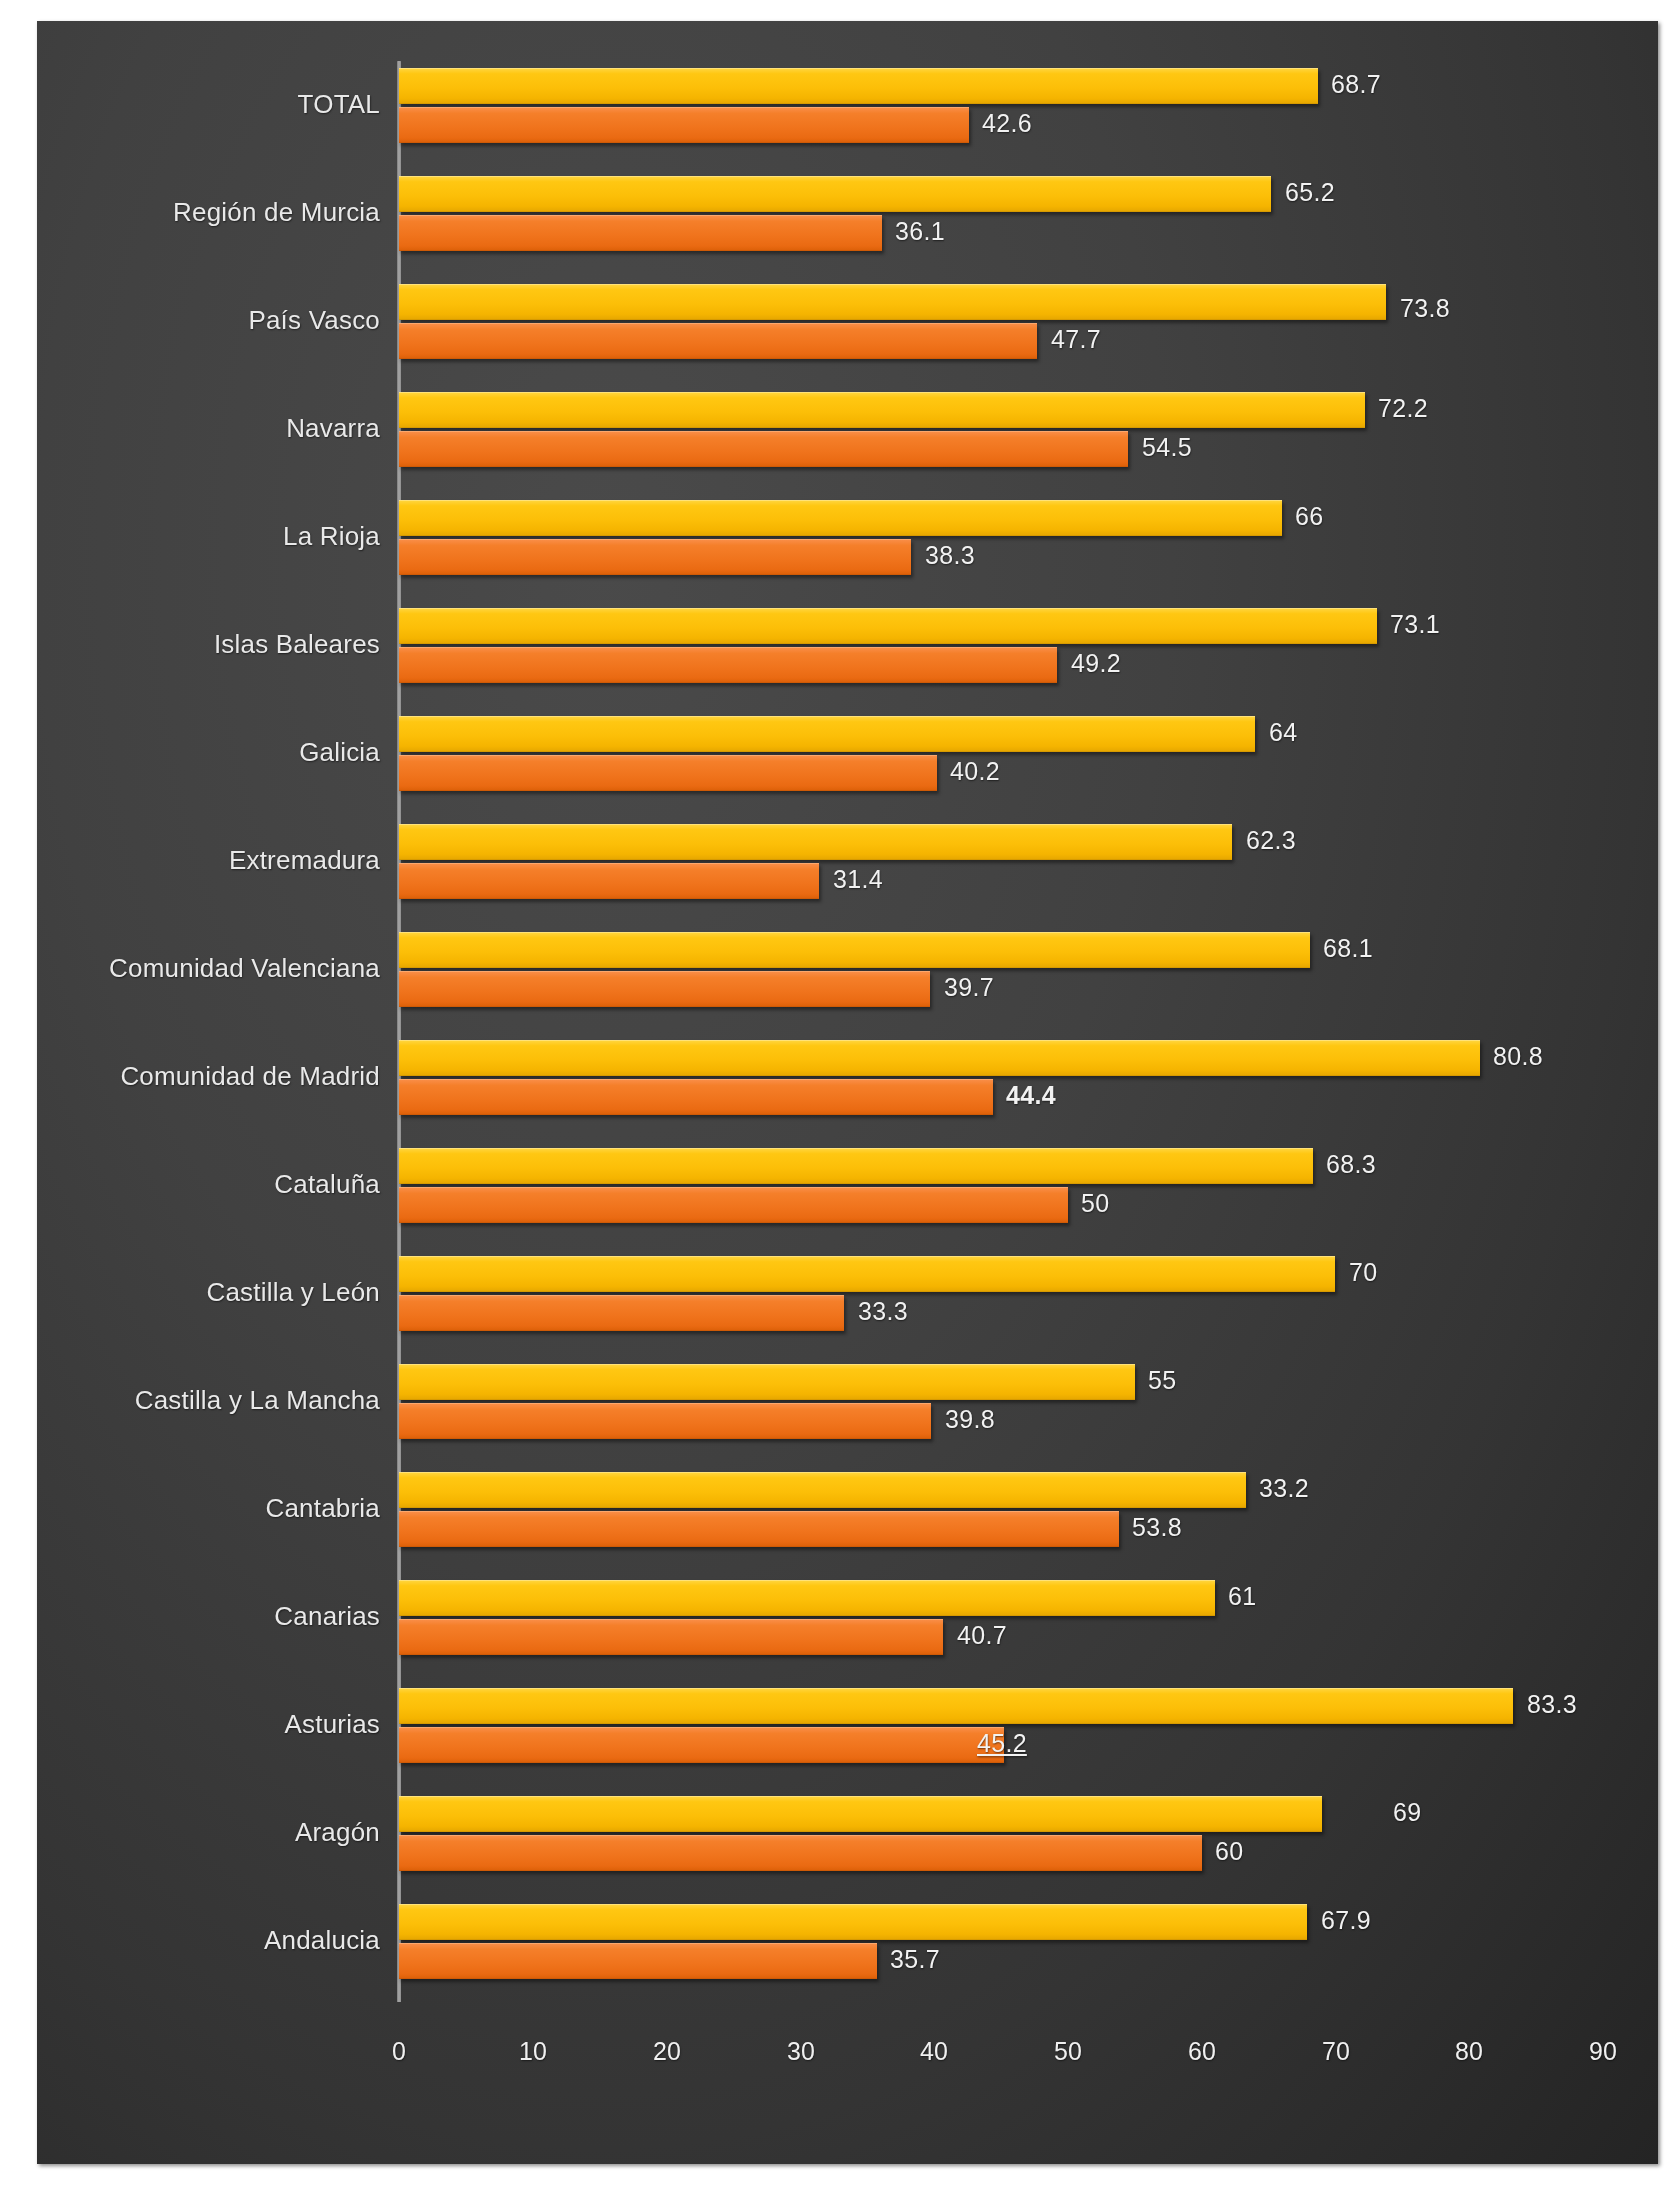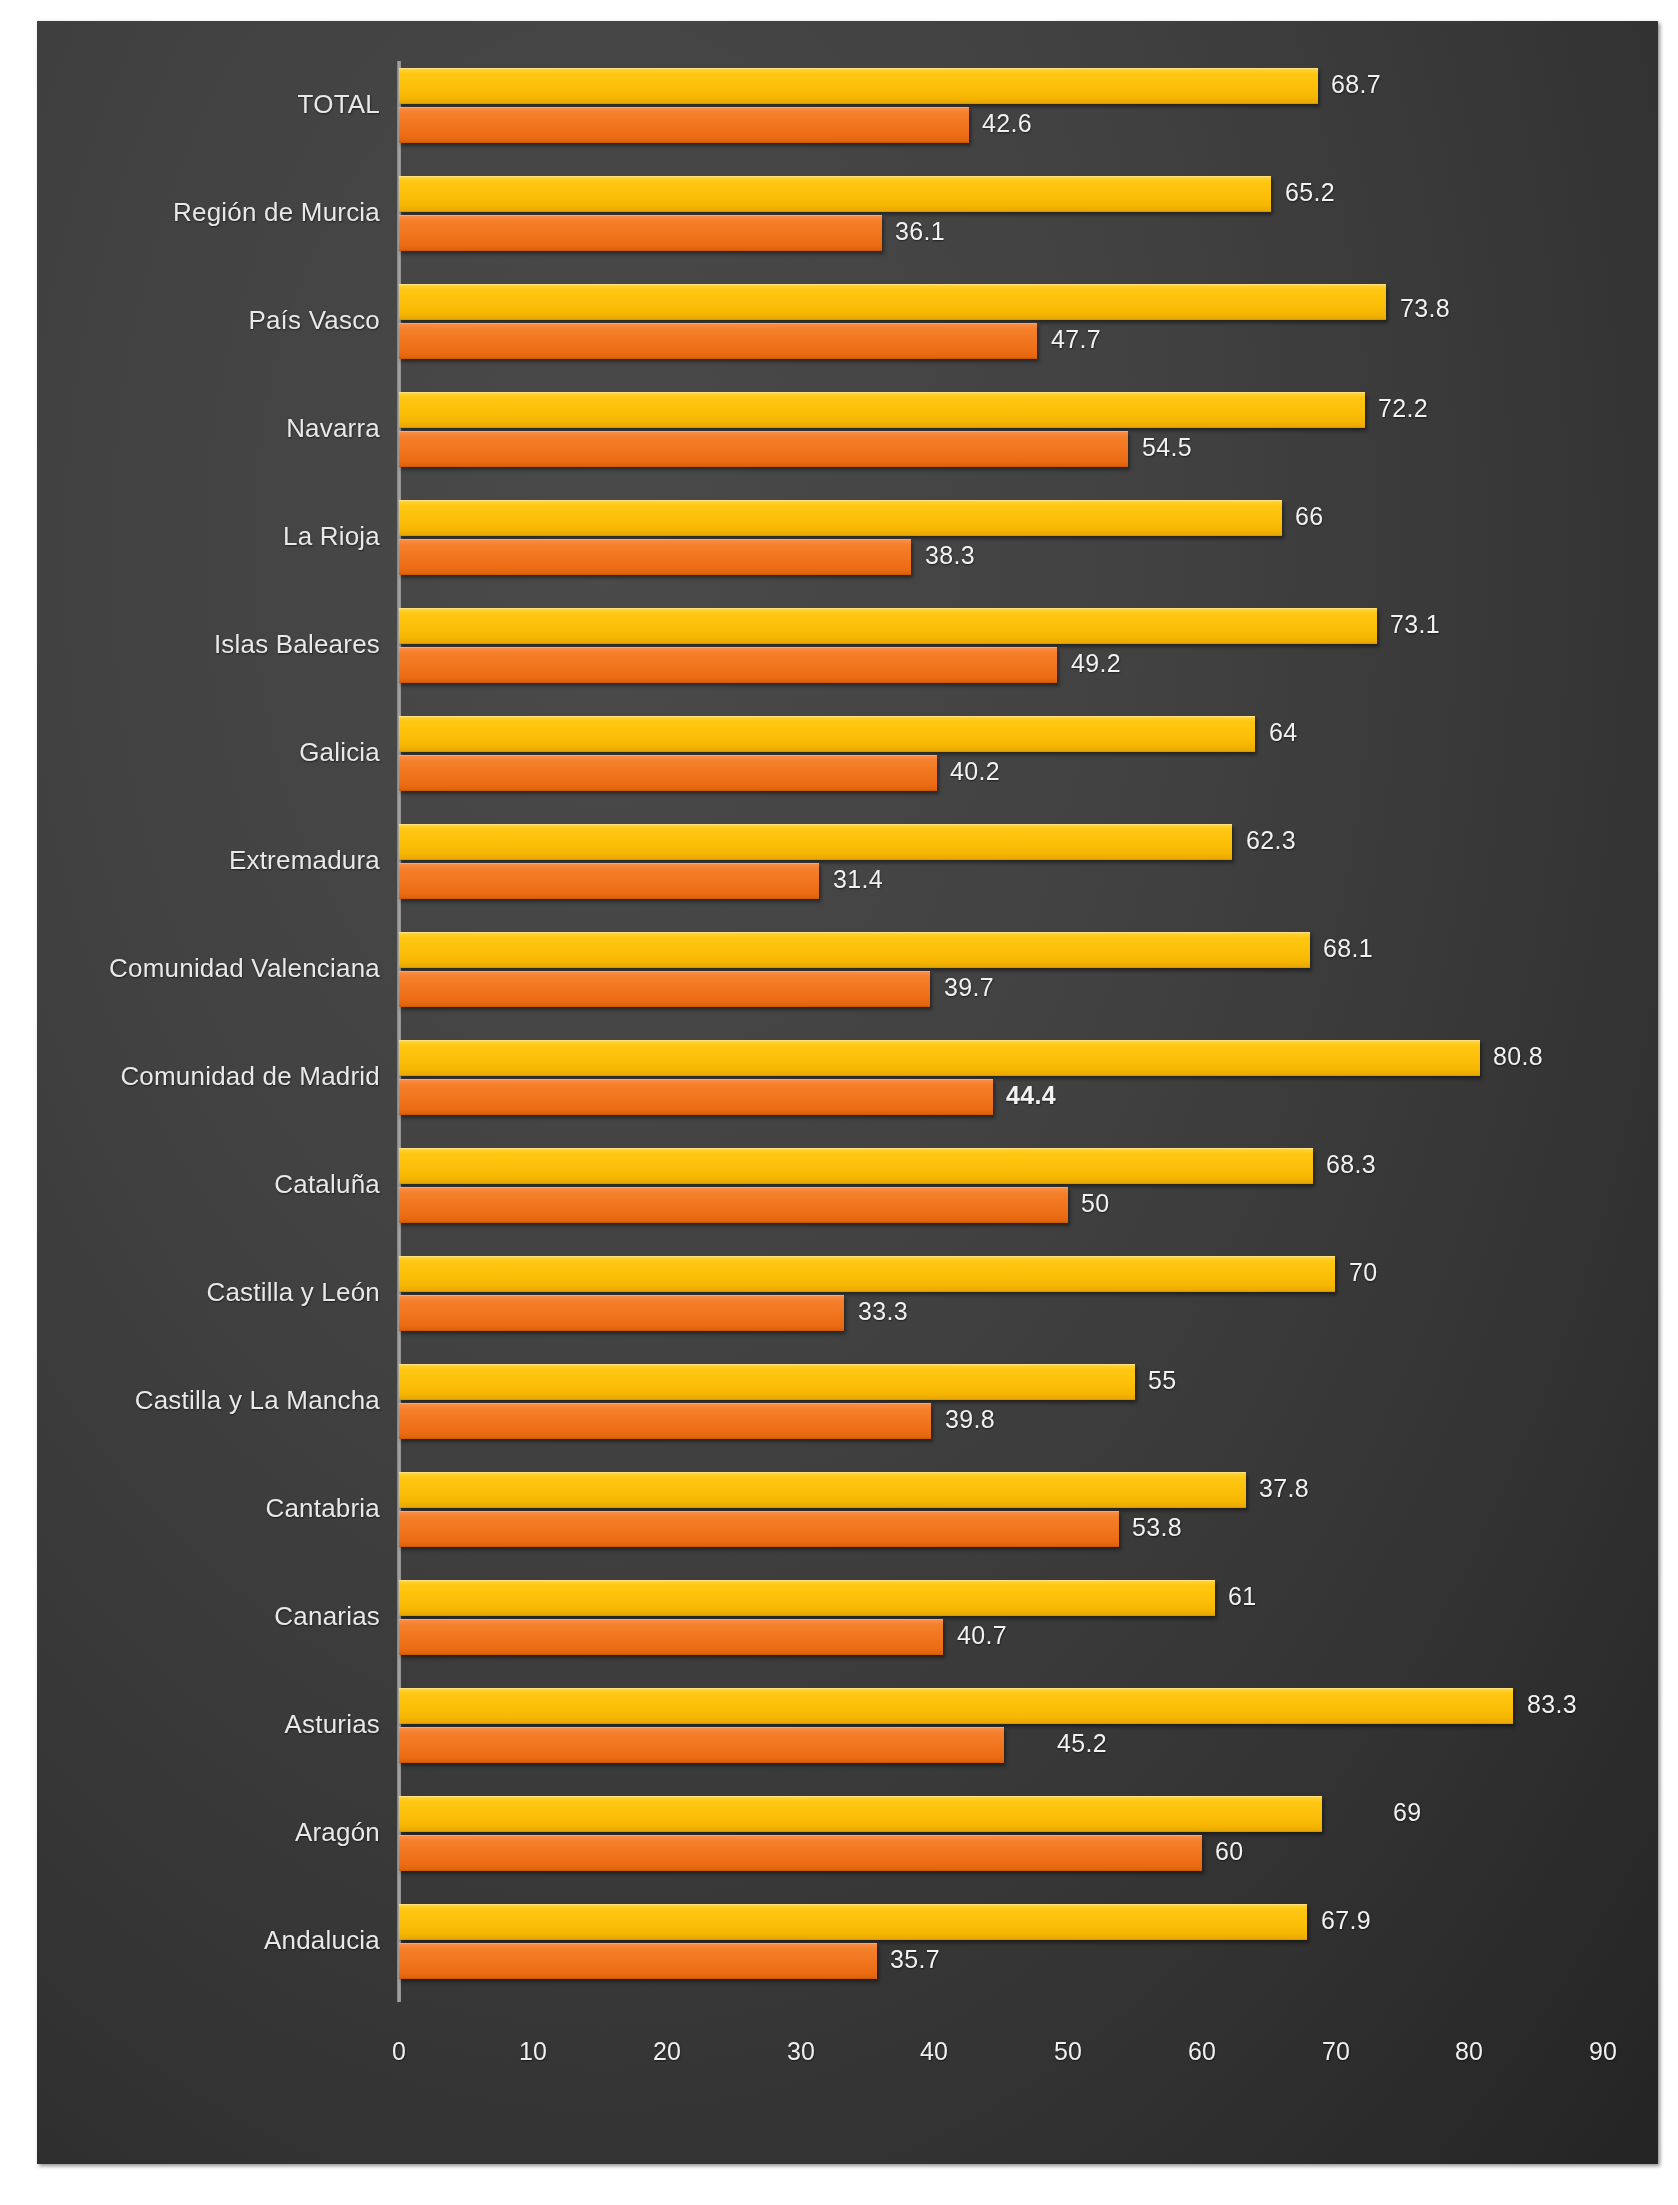--- a/index.html
+++ b/index.html
@@ -241,37 +241,37 @@
           <div class="row" style="top: 1343px;">
             <div class="cat-label" style="top: 21px;">Castilla y La Mancha</div>
             <div class="bar y" style="top: 0px; width: 736px;"></div>
             <div class="val" style="left: 1111px; top: 2.2px;">55</div>
             <div class="bar o" style="top: 39px; width: 532px;"></div>
             <div class="val" style="left: 908px; top: 41px;">39.8</div>
           </div>
           <div class="row" style="top: 1451px;">
             <div class="cat-label" style="top: 21px;">Cantabria</div>
             <div class="bar y" style="top: 0px; width: 847px;"></div>
-            <div class="val" style="left: 1222px; top: 2.2px;">37.8</div>
+            <div class="val" style="left: 1222px; top: 2.2px;">33.2</div>
             <div class="bar o" style="top: 39px; width: 720px;"></div>
             <div class="val" style="left: 1095px; top: 41px;">53.8</div>
           </div>
           <div class="row" style="top: 1559px;">
             <div class="cat-label" style="top: 21px;">Canarias</div>
             <div class="bar y" style="top: 0px; width: 816px;"></div>
             <div class="val" style="left: 1191px; top: 2.2px;">61</div>
             <div class="bar o" style="top: 39px; width: 544px;"></div>
             <div class="val" style="left: 920px; top: 41px;">40.7</div>
           </div>
           <div class="row" style="top: 1667px;">
             <div class="cat-label" style="top: 21px;">Asturias</div>
             <div class="bar y" style="top: 0px; width: 1114px;"></div>
             <div class="val" style="left: 1490px; top: 2.2px;">83.3</div>
             <div class="bar o" style="top: 39px; width: 605px;"></div>
-            <div class="val" style="left: 1020px; top: 41px;">45.2</div>
+            <div class="val" style="left: 940px; top: 41px; text-decoration: underline;">45.2</div>
           </div>
           <div class="row" style="top: 1775px;">
             <div class="cat-label" style="top: 21px;">Aragón</div>
             <div class="bar y" style="top: 0px; width: 923px;"></div>
             <div class="val" style="left: 1356px; top: 2.2px;">69</div>
             <div class="bar o" style="top: 39px; width: 803px;"></div>
             <div class="val" style="left: 1178px; top: 41px;">60</div>
           </div>
           <div class="row" style="top: 1883px;">
             <div class="cat-label" style="top: 21px;">Andalucia</div>

